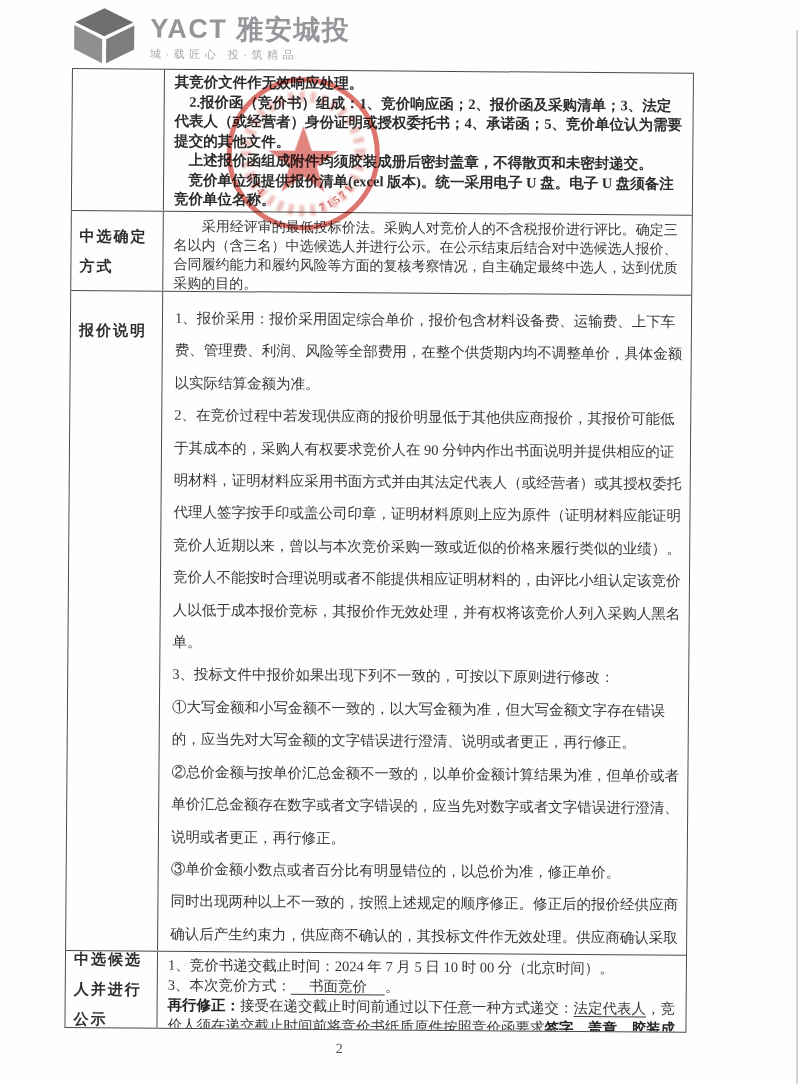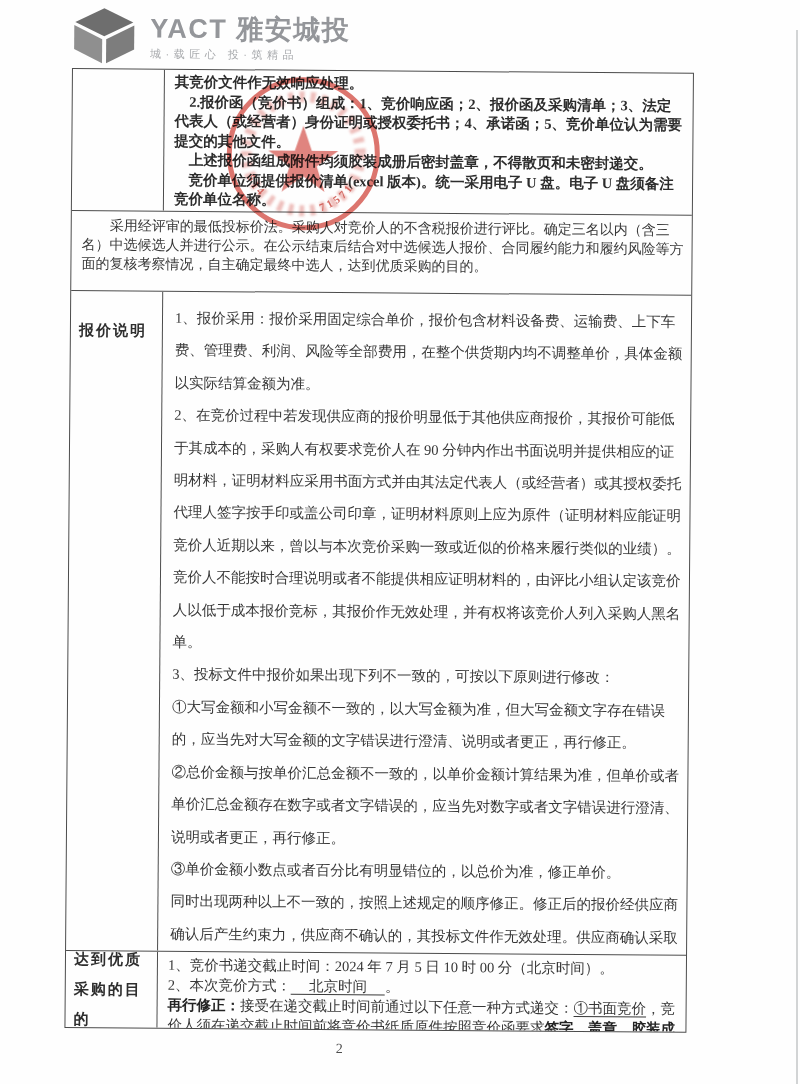--- a/index.html
+++ b/index.html
@@ -80,44 +80,45 @@
         <div class="t-label"></div>
         <div class="t-content">
           <p>其竞价文件作无效响应处理。</p>
           <p class="ind">2.报价函（竞价书）组成：1、竞价响应函；2、报价函及采购清单；3、法定代表人（或经营者）身份证明或授权委托书；4、承诺函；5、竞价单位认为需要提交的其他文件。</p>
           <p class="ind">上述报价函组成附件均须胶装成册后密封盖章，不得散页和未密封递交。</p>
           <p class="ind">竞价单位须提供报价清单(excel 版本)。统一采用电子 U 盘。电子 U 盘须备注竞价单位名称。</p>
         </div>
       </div>
 
       <div class="t-row row-2">
+        <div class="t-label">中选确定方式</div>
         <div class="t-content">
           <p>采用经评审的最低投标价法。采购人对竞价人的不含税报价进行评比。确定三名以内（含三名）中选候选人并进行公示。在公示结束后结合对中选候选人报价、合同履约能力和履约风险等方面的复核考察情况，自主确定最终中选人，达到优质采购的目的。</p>
         </div>
       </div>
 
       <div class="t-row row-3">
         <div class="t-label">报价说明</div>
         <div class="t-content">
           <p>1、报价采用：报价采用固定综合单价，报价包含材料设备费、运输费、上下车费、管理费、利润、风险等全部费用，在整个供货期内均不调整单价，具体金额以实际结算金额为准。</p>
           <p>2、在竞价过程中若发现供应商的报价明显低于其他供应商报价，其报价可能低于其成本的，采购人有权要求竞价人在 90 分钟内作出书面说明并提供相应的证明材料，证明材料应采用书面方式并由其法定代表人（或经营者）或其授权委托代理人签字按手印或盖公司印章，证明材料原则上应为原件（证明材料应能证明竞价人近期以来，曾以与本次竞价采购一致或近似的价格来履行类似的业绩）。竞价人不能按时合理说明或者不能提供相应证明材料的，由评比小组认定该竞价人以低于成本报价竞标，其报价作无效处理，并有权将该竞价人列入采购人黑名单。</p>
           <p>3、投标文件中报价如果出现下列不一致的，可按以下原则进行修改：</p>
           <p>①大写金额和小写金额不一致的，以大写金额为准，但大写金额文字存在错误的，应当先对大写金额的文字错误进行澄清、说明或者更正，再行修正。</p>
           <p>②总价金额与按单价汇总金额不一致的，以单价金额计算结果为准，但单价或者单价汇总金额存在数字或者文字错误的，应当先对数字或者文字错误进行澄清、说明或者更正，再行修正。</p>
           <p>③单价金额小数点或者百分比有明显错位的，以总价为准，修正单价。</p>
           <p>同时出现两种以上不一致的，按照上述规定的顺序修正。修正后的报价经供应商确认后产生约束力，供应商不确认的，其投标文件作无效处理。供应商确认采取书面且加盖单位公章或者供应商授权代表签字的方式。</p>
         </div>
       </div>
 
       <div class="t-row row-4">
-        <div class="t-label">达到优质采购的目的</div>
+        <div class="t-label">中选候选人并进行公示</div>
         <div class="t-content">
           <p>1、竞价书递交截止时间：2024 年 7 月 5 日 10 时 00 分（北京时间）。</p>
-          <p><span>2、本次竞价方式：</span><span class="uline-wide">北京时间</span><span>。</span></p>
-          <p><span class="seg-bold">再行修正：</span><span>接受在递交截止时间前通过以下任意一种方式递交：</span><span class="uline">①书面竞价</span><span>，竞价人须在递交截止时间前将竞价书纸质原件按照竞价函要求</span><span class="seg-bold">签字、盖章、胶装成册密封盖</span></p>
+          <p><span>3、本次竞价方式：</span><span class="uline-wide">书面竞价</span><span>。</span></p>
+          <p><span class="seg-bold">再行修正：</span><span>接受在递交截止时间前通过以下任意一种方式递交：</span><span class="uline">法定代表人</span><span>，竞价人须在递交截止时间前将竞价书纸质原件按照竞价函要求</span><span class="seg-bold">签字、盖章、胶装成册密封盖</span></p>
         </div>
       </div>
 
     </div>
 
     <svg class="stamp" viewBox="0 0 164 164">
       <g stroke="#d0453c" fill="none">
         <circle cx="82" cy="80" r="74" stroke-width="5" opacity="0.85"></circle>
         <circle cx="82" cy="80" r="57" stroke-width="11" opacity="0.38" stroke-dasharray="5 6" style="filter:blur(1.1px)"></circle>
       </g>

